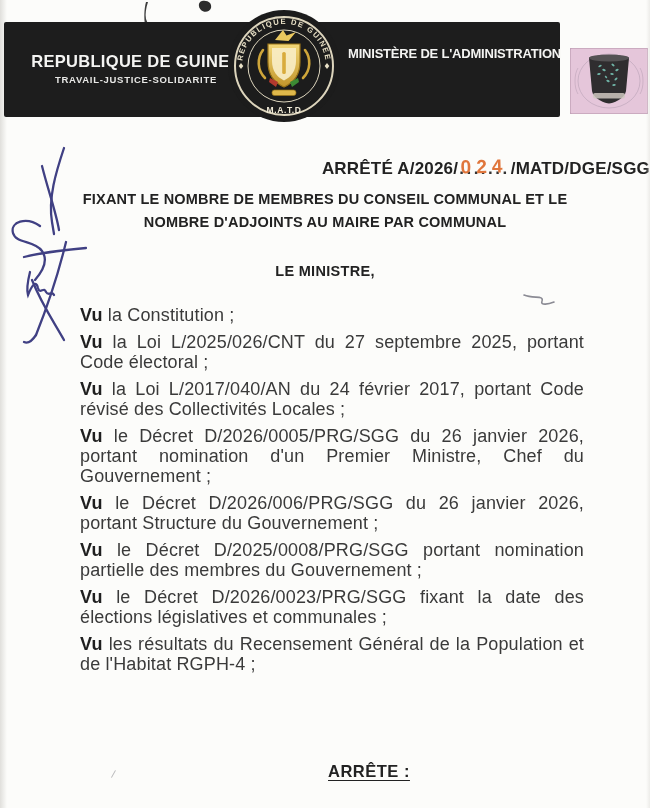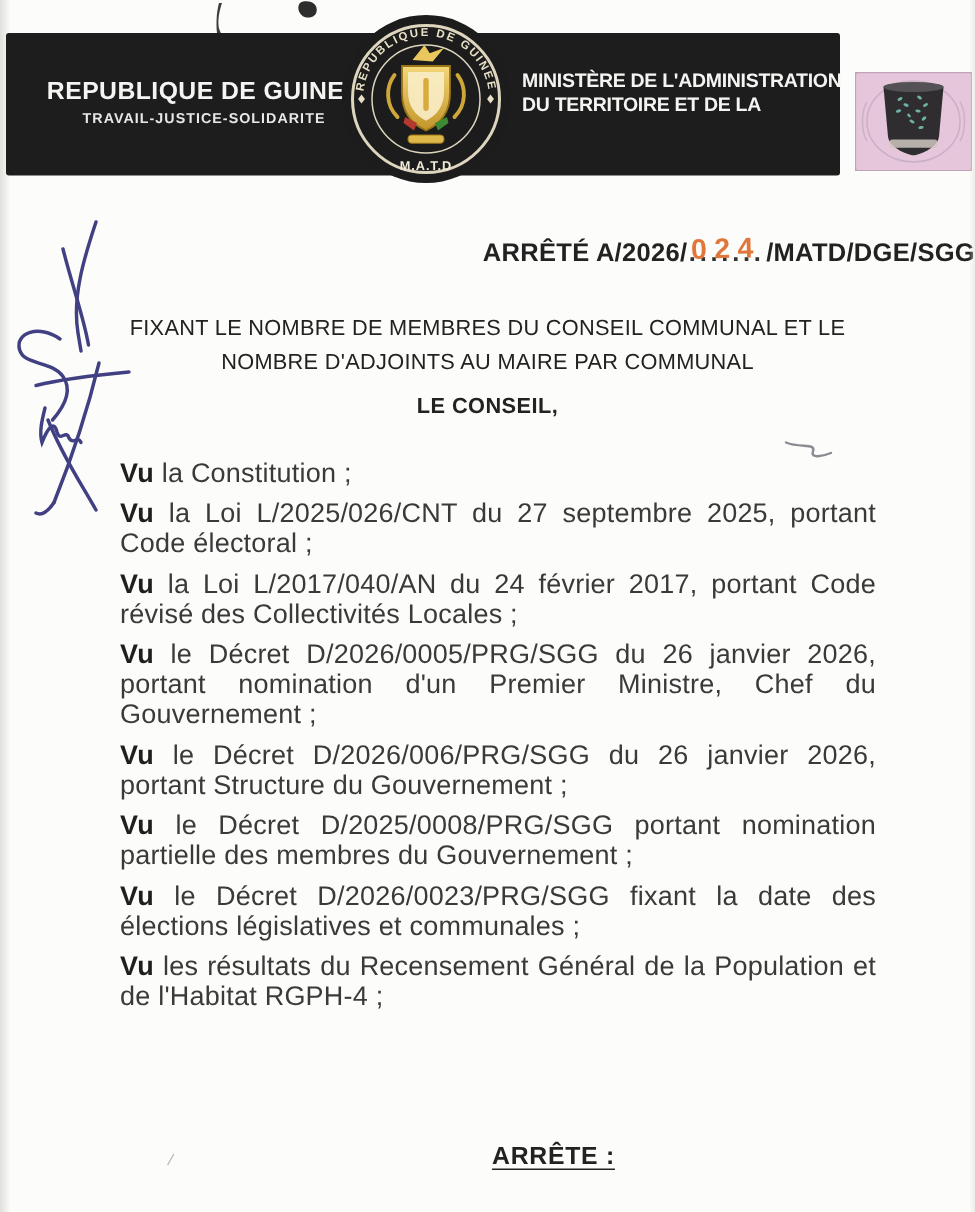--- a/index.html
+++ b/index.html
@@ -26,22 +26,22 @@
   .faint-mark{position:absolute;left:112px;top:768px;color:#b9b9bb;font-size:11px;transform:rotate(14deg);}
 
   
   .title{position:absolute;top:159px;left:0;width:100%;text-align:right;
     font-weight:bold;font-size:17px;color:#222;letter-spacing:.2px;}
   .num-slot{position:relative;display:inline-block;padding:0 1px;}
   .dots{letter-spacing:2.5px;color:#333;}
   .orange-num{position:absolute;left:50%;bottom:1px;transform:translateX(-50%) rotate(-1.5deg);
     color:#e0763c;font-size:19px;font-weight:bold;letter-spacing:5px;white-space:nowrap;}
 
-  .subtitle{position:absolute;top:208px;left:0;width:100%;text-align:center;
-    font-weight:normal;font-size:14.5px;line-height:23px;color:#222;letter-spacing:.2px;}
+  .subtitle{position:absolute;top:188px;left:0;width:100%;text-align:center;
+    font-weight:bold;font-size:14.5px;line-height:23px;color:#222;letter-spacing:.2px;}
   .minister{position:absolute;top:263px;left:0;width:100%;text-align:center;
     font-weight:bold;font-size:14.5px;color:#222;letter-spacing:.3px;}
 
   
   .recitals{position:absolute;top:305px;left:80px;width:504px;}
   .recital{margin:0 0 7px 0;font-size:18px;line-height:20px;text-align:justify;
     color:#3a3a3a;letter-spacing:.15px;}
   .recital .lead{color:#1f1f1f;}
 
   .closing{position:absolute;top:762px;left:0;width:100%;text-align:center;
@@ -58,21 +58,20 @@
     <path d="M72,1 C78,0 82,3 81,8 C80,12 74,13 71,10 C68,7 68,2 72,1 Z" fill="#161616" opacity="0.9"></path>
   </svg>
 
   <div class="banner">
     <div class="banner-left">
       <div class="rep">REPUBLIQUE DE GUINEE</div>
       <div class="motto">TRAVAIL-JUSTICE-SOLIDARITE</div>
     </div>
     <div class="banner-right">
       <div>MINISTÈRE DE L'ADMINISTRATION</div>
-      <div>DU TERRITOIRE ET DE LA</div>
     </div>
   </div>
 
   <svg class="seal" width="116" height="116" viewBox="0 0 116 116">
     <defs>
       <path id="sealArc" d="M 16,58 A 42,42 0 0 1 100,58"></path>
       <linearGradient id="gg" x1="0" y1="0" x2="0" y2="1">
         <stop offset="0" stop-color="#f3d779"></stop>
           <stop offset="1" stop-color="#c2952a"></stop>
       </linearGradient>
@@ -140,21 +139,21 @@
   </svg>
   <div class="faint-mark">/</div>
 
   <div class="title"><span>ARRÊTÉ A/2026/</span><span class="num-slot"><span class="dots">.......</span><span class="orange-num">024</span></span><span>/MATD/DGE/SGG</span></div>
 
   <div class="subtitle">
     <div>FIXANT LE NOMBRE DE MEMBRES DU CONSEIL COMMUNAL ET LE</div>
     <div>NOMBRE D'ADJOINTS AU MAIRE PAR COMMUNAL</div>
   </div>
 
-  <div class="minister">LE CONSEIL,</div>
+  <div class="minister">LE MINISTRE,</div>
 
   <div class="recitals" id="recitals">
     <p class="recital"><b class="lead">Vu</b> <span class="rtext">la Constitution&nbsp;;</span></p>
 
     <p class="recital"><b class="lead">Vu</b> <span class="rtext">la Loi L/2025/026/CNT du 27 septembre 2025, portant Code électoral&nbsp;;</span></p>
 
     <p class="recital"><b class="lead">Vu</b> <span class="rtext">la Loi L/2017/040/AN du 24 février 2017, portant Code révisé des Collectivités Locales&nbsp;;</span></p>
 
     <p class="recital"><b class="lead">Vu</b> <span class="rtext">le Décret D/2026/0005/PRG/SGG du 26 janvier 2026, portant nomination d'un Premier Ministre, Chef du Gouvernement&nbsp;;</span></p>
 

